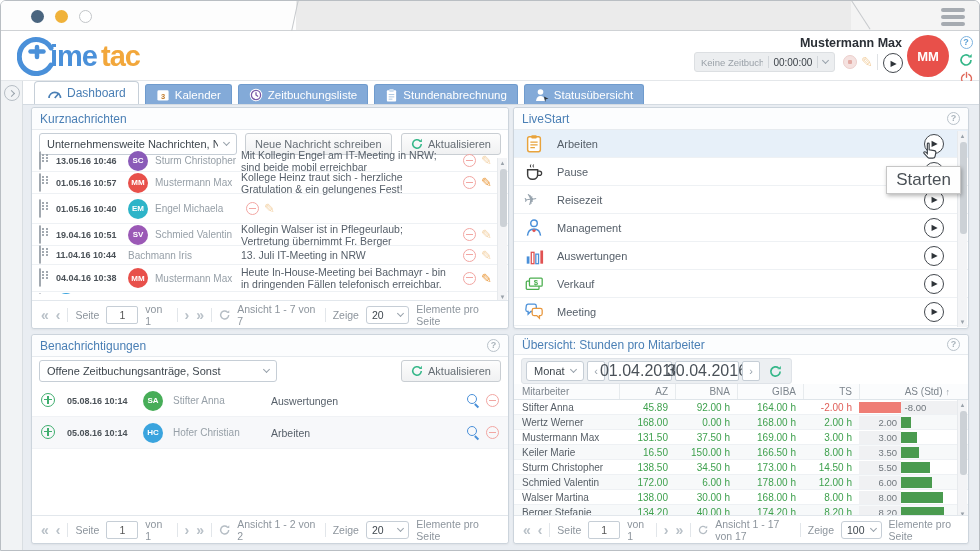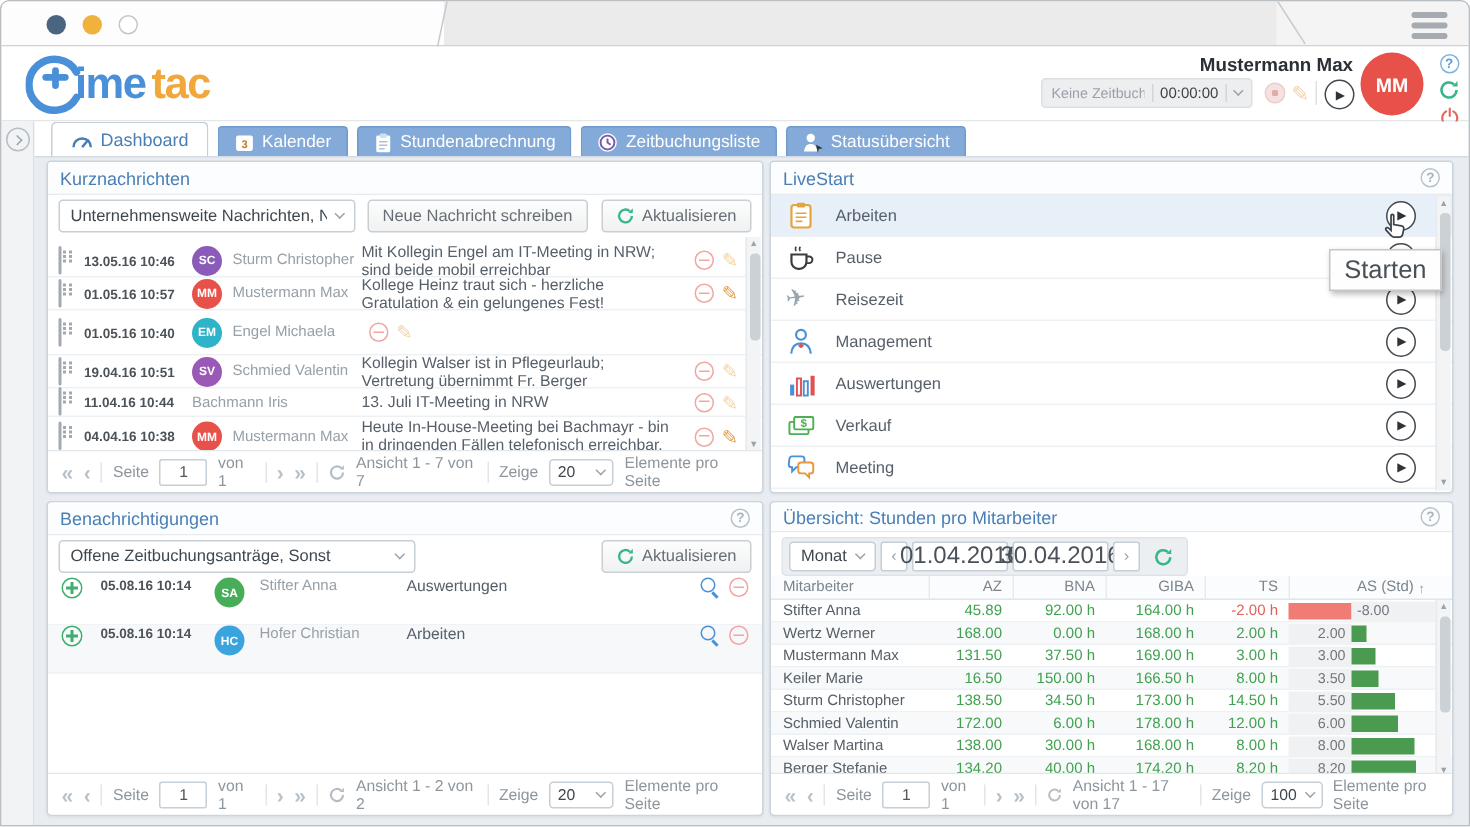--- a/index.html
+++ b/index.html
@@ -65,21 +65,21 @@
 
   
   .pagebar{position:absolute;left:0;right:0;bottom:0;height:28px;border-top:1px solid #e2e7ec;display:flex;align-items:center;padding:0 9px;font-size:10.5px;color:#8d959d;gap:7px;background:#fff;border-radius:0 0 3px 3px}
   .pgi{color:#b9c1c8;font-size:14px;font-weight:bold;line-height:1}
   .pgdiv{width:1px;height:14px;background:#e2e6ea}
   .pg-input{width:32px;height:18px;border:1px solid #c6ced6;border-radius:2px;text-align:center;font-size:10.5px;color:#555;background:#fff}
   .pg-sel{height:18px;width:46px;padding:0 5px;font-size:10.5px}
   .pg-right{margin-left:auto;display:flex;align-items:center;gap:7px}
 
   
-  .mlist{position:absolute;left:0;right:0;top:55px;height:144px;overflow:hidden}
+  .mlist{position:absolute;left:0;right:0;top:42px;height:144px;overflow:hidden}
   .mrow{display:flex;align-items:center;padding:0 16px 0 7px;border-bottom:1px solid #eef1f4}
   .m-bld{width:17px;flex:none}
   .ic-bld{width:10px;height:12px;border:1px solid #a2a9b0;border-radius:1px;position:relative;background:#fff}
   .ic-bld::after{content:"";position:absolute;left:2px;top:2px;width:2px;height:2px;background:#a2a9b0;box-shadow:4px 0 0 #a2a9b0,0 3px 0 #a2a9b0,4px 3px 0 #a2a9b0,0 6px 0 #a2a9b0,4px 6px 0 #a2a9b0}
   .m-date{width:72px;flex:none;font-size:9px;font-weight:bold;color:#4b5258}
   .m-av{width:27px;flex:none}
   .av{width:20px;height:20px;border-radius:50%;color:#fff;font-size:8px;font-weight:bold;display:flex;align-items:center;justify-content:center}
   .m-name{width:86px;flex:none;font-size:10px;color:#97a0a8;padding-right:4px}
   .m-text{flex:1;font-size:10.5px;line-height:12px;color:#57606a;padding-right:5px}
   .m-acts{width:34px;flex:none;display:flex;align-items:center;gap:5px;justify-content:flex-end}
@@ -93,21 +93,21 @@
   .ic-mag::before{content:"";position:absolute;left:0;top:0;width:8px;height:8px;border:1.5px solid #4a90d9;border-radius:50%}
   .ic-mag::after{content:"";position:absolute;left:8px;top:9px;width:5px;height:1.6px;background:#4a90d9;transform:rotate(45deg);transform-origin:left}
 
   
   .sb{position:absolute;width:10px;background:#f3f4f6;border-left:1px solid #e7eaed}
   .sb-a{height:10px;font-size:6px;color:#9aa2aa;text-align:center;line-height:10px}
   .sb-a.dn{position:absolute;bottom:0;left:0;right:0}
   .sb-t{position:absolute;left:1.5px;width:7px;background:#ccd1d6;border-radius:3px}
 
   
-  .brow{height:32px;display:flex;align-items:flex-start;padding:0 9px;font-size:10.5px;border-bottom:1px solid #f0f2f5}
+  .brow{height:32px;display:flex;align-items:center;padding:0 9px;font-size:10.5px;border-bottom:1px solid #f0f2f5}
   .brow.alt{background:#f7f8fa}
   .b-plus{width:26px;flex:none}
   .b-date{width:76px;flex:none;font-size:9px;font-weight:bold;color:#4b5258}
   .b-av{width:30px;flex:none}
   .b-name{width:98px;flex:none;font-size:10px;color:#97a0a8}
   .b-task{flex:1;font-size:10.5px;color:#57606a}
   .b-acts{display:flex;align-items:center;gap:6px}
 
   
   .lrow{height:28px;display:flex;align-items:center;padding:0 24px 0 10px;border-bottom:1px solid #eef1f4}
@@ -217,34 +217,34 @@
       <span>Dashboard</span>
     </div>
     <div class="tab">
       <svg width="14" height="14" viewBox="0 0 14 15">
         <rect x="1" y="2.5" width="12" height="11" rx="1.5" fill="#fff"></rect>
         <text x="7" y="11.5" font-size="8" font-weight="bold" fill="#c07a2a" text-anchor="middle">3</text>
       </svg>
       <span>Kalender</span>
     </div>
     <div class="tab">
+      <svg width="14" height="14" viewBox="0 0 14 14">
+        <circle cx="7" cy="7" r="6.2" fill="#fff"></circle>
+        <circle cx="7" cy="7" r="4.6" fill="none" stroke="#7a5ca8" stroke-width="1.3"></circle>
+        <path d="M7 4.3V7l2.1 1.5" stroke="#7a5ca8" stroke-width="1.3" fill="none"></path>
+      </svg>
+      <span>Zeitbuchungsliste</span>
+    </div>
+    <div class="tab">
       <svg width="13" height="14" viewBox="0 0 14 15">
         <rect x="2" y="2.5" width="10" height="12" rx="1" fill="#fff"></rect>
         <rect x="4.5" y="1" width="5" height="3.2" rx="1" fill="#cfe0f0"></rect>
         <path d="M4 7h6M4 9.5h6M4 12h4" stroke="#a8c4e0" stroke-width="1"></path>
       </svg>
       <span>Stundenabrechnung</span>
-    </div>
-    <div class="tab">
-      <svg width="14" height="14" viewBox="0 0 14 14">
-        <circle cx="7" cy="7" r="6.2" fill="#fff"></circle>
-        <circle cx="7" cy="7" r="4.6" fill="none" stroke="#7a5ca8" stroke-width="1.3"></circle>
-        <path d="M7 4.3V7l2.1 1.5" stroke="#7a5ca8" stroke-width="1.3" fill="none"></path>
-      </svg>
-      <span>Zeitbuchungsliste</span>
     </div>
     <div class="tab">
       <svg width="14" height="14" viewBox="0 0 14 14">
         <circle cx="5.5" cy="4" r="2.8" fill="#fff"></circle>
         <path d="M1 13c.4-3.4 2-5 4.5-5S9.6 9.6 10 13z" fill="#fff"></path>
         <path d="M9 8.5l4.5 2.3-2.7.5-.6 2.7z" fill="#2d3338"></path>
       </svg>
       <span>Statusübersicht</span>
     </div>
   </div>

